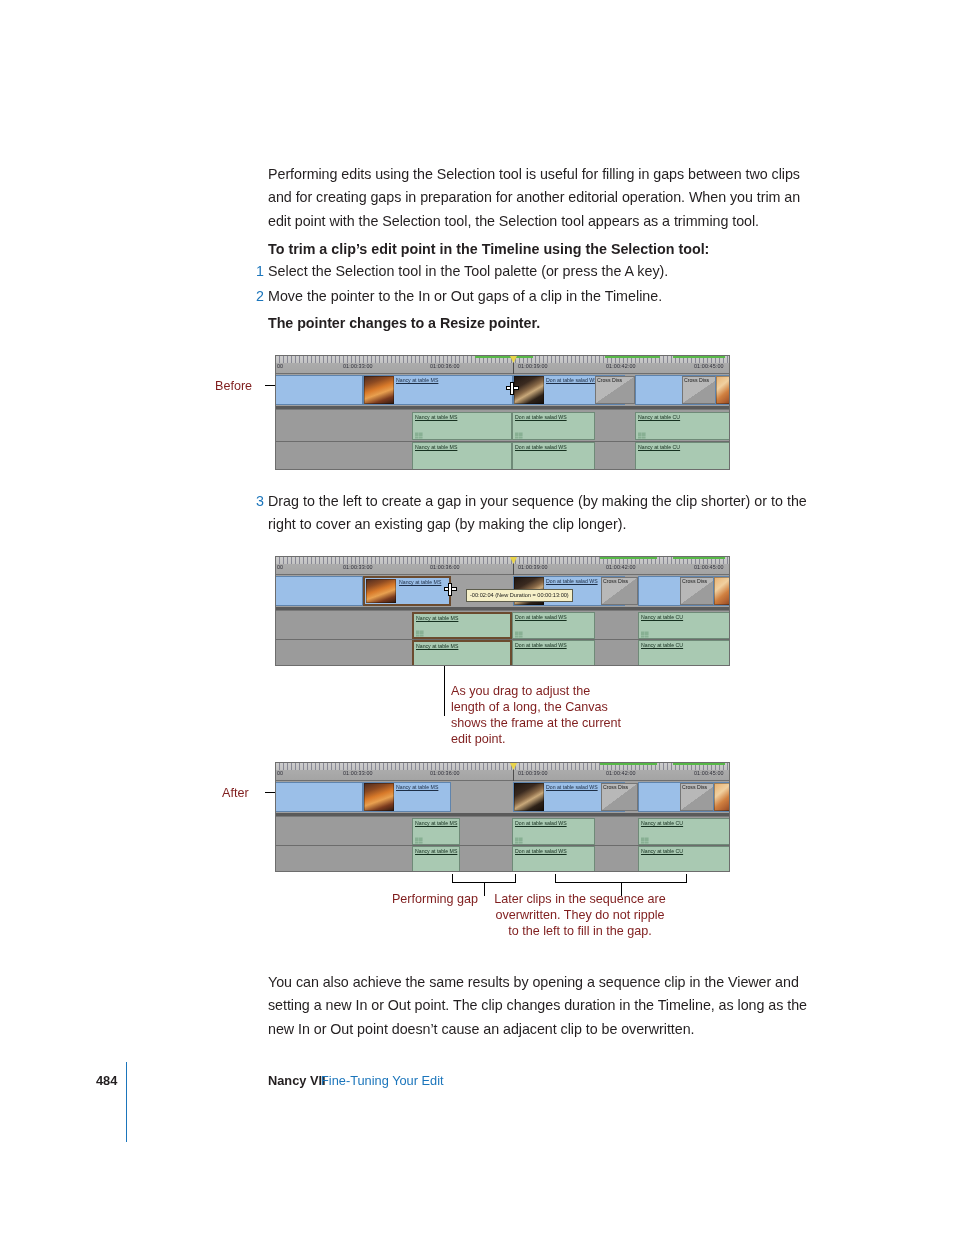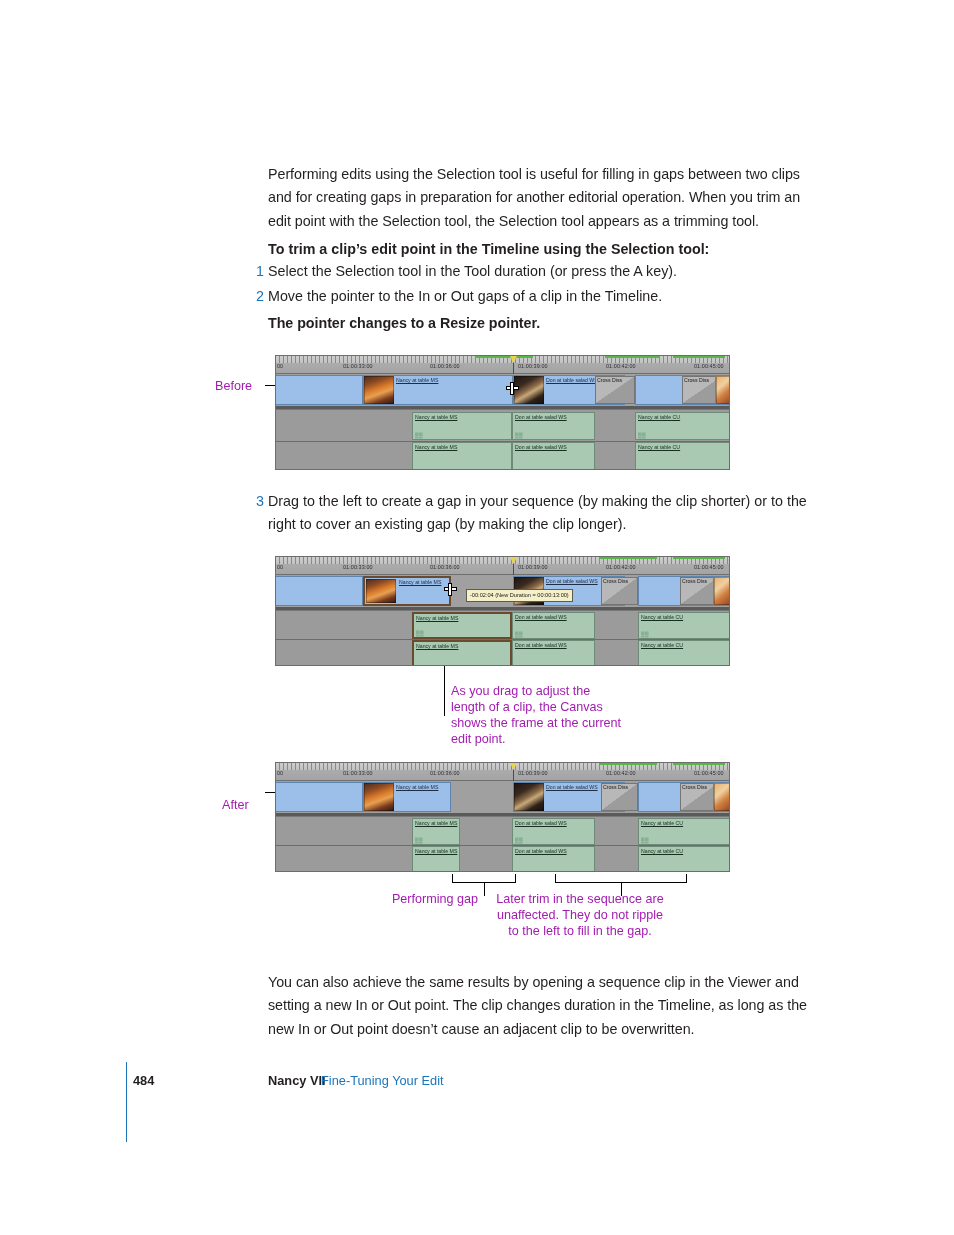--- a/index.html
+++ b/index.html
@@ -55,21 +55,21 @@
     position: absolute;
     left: 18px;
     width: 560px;
   }
 
   
   .callout {
     position: absolute;
     font-size: 12.6px;
     line-height: 16px;
-    color: #a21caf;
+    color: #7f1d1d;
   }
   .callout.center { text-align: center; }
   .callout.right  { text-align: right; }
 
   .leader-line {
     position: absolute;
     background: #000000;
   }
 
   
@@ -313,21 +313,21 @@
 </style>
 </head>
 <body>
 
 <div class="body-para" style="top:163px;">Performing edits using the Selection tool is useful for filling in gaps between two clips and for creating gaps in preparation for another editorial operation. When you trim an edit point with the Selection tool, the Selection tool appears as a trimming tool.</div>
 
 <div class="heading-bold" style="top:238px;">To trim a clip’s edit point in the Timeline using the Selection tool:</div>
 
 <div class="list-row" style="top:260px;">
   <span class="list-num">1</span>
-  <span class="list-text">Select the Selection tool in the Tool duration (or press the A key).</span>
+  <span class="list-text">Select the Selection tool in the Tool palette (or press the A key).</span>
 </div>
 <div class="list-row" style="top:285px;">
   <span class="list-num">2</span>
   <span class="list-text">Move the pointer to the In or Out gaps of a clip in the Timeline.</span>
 </div>
 <div class="body-para" style="top:312px;font-weight:bold;">The pointer changes to a Resize pointer.</div>
 
 <div class="callout" style="left:215px; top:378px; width:48px;">Before</div>
 <div class="leader-line" style="left:265px; top:385px; width:16px; height:1px;"></div>
 
@@ -493,23 +493,23 @@
   <div class="resize-cursor" style="left:170px; top:28px;">
     <div class="bar" style="left:0; top:4px; width:11px; height:2px;"></div>
     <div class="bar" style="left:4px; top:0; width:2px; height:11px;"></div>
   </div>
 
   <div class="drag-tip" style="left:191px; top:33px;">-00:02:04 (New Duration = 00:00:13:00)</div>
 </div>
 <div class="tl-outline" style="left:275px; top:556px; width:455px; height:110px;"></div>
 
 <div class="vline" style="left:444px; top:666px; height:50px;"></div>
-<div class="callout" style="left:451px; top:683px; width:175px;">As you drag to adjust the length of a clip, the Canvas shows the frame at the current edit point.</div>
-
-<div class="callout" style="left:222px; top:785px; width:40px;margin-top:12px;">After</div>
+<div class="callout" style="left:451px; top:683px; width:175px;">As you drag to adjust the length of a long, the Canvas shows the frame at the current edit point.</div>
+
+<div class="callout" style="left:222px; top:785px; width:40px;">After</div>
 <div class="leader-line" style="left:265px; top:792px; width:16px; height:1px;"></div>
 
 <div class="timeline" id="fig3" style="left:275px; top:762px; width:455px; height:110px;">
 
   <div class="ruler">
     <div class="ruler-ticks"></div>
     <div class="ruler-render" style="left:325px; width:57px;"></div>
     <div class="ruler-render" style="left:398px; width:52px;"></div>
     <span class="tc-label" style="left:2px;">00</span>
     <span class="tc-label" style="left:68px;">01:00:33:00</span>
@@ -579,20 +579,20 @@
   </div>
 </div>
 <div class="tl-outline" style="left:275px; top:762px; width:455px; height:110px;"></div>
 
 <div class="bracket" style="left:452px; top:874px; width:64px; height:9px;"></div>
 <div class="bracket-stem" style="left:484px; top:883px; height:13px;"></div>
 <div class="callout right" style="left:370px; top:891px; width:108px;">Performing gap</div>
 
 <div class="bracket" style="left:555px; top:874px; width:132px; height:9px;"></div>
 <div class="bracket-stem" style="left:621px; top:883px; height:13px;"></div>
-<div class="callout center" style="left:490px; top:891px; width:180px;">Later trim in the sequence are unaffected. They do not ripple to the left to fill in the gap.</div>
+<div class="callout center" style="left:490px; top:891px; width:180px;">Later clips in the sequence are overwritten. They do not ripple to the left to fill in the gap.</div>
 
 <div class="body-para" style="top:971px; width:566px;">You can also achieve the same results by opening a sequence clip in the Viewer and setting a new In or Out point. The clip changes duration in the Timeline, as long as the new In or Out point doesn’t cause an adjacent clip to be overwritten.</div>
 
-<div class="footer-page" style="left:96px; top:1073px;margin-left:37px;">484</div>
+<div class="footer-page" style="left:96px; top:1073px;">484</div>
 <div class="footer-rule" style="left:126px; top:1062px; height:80px;"></div>
 <div class="footer-part" style="left:268px; top:1073px;">Nancy VII</div>
 <div class="footer-chapter" style="left:321px; top:1073px;">Fine-Tuning Your Edit</div>
 
 </body></html>

